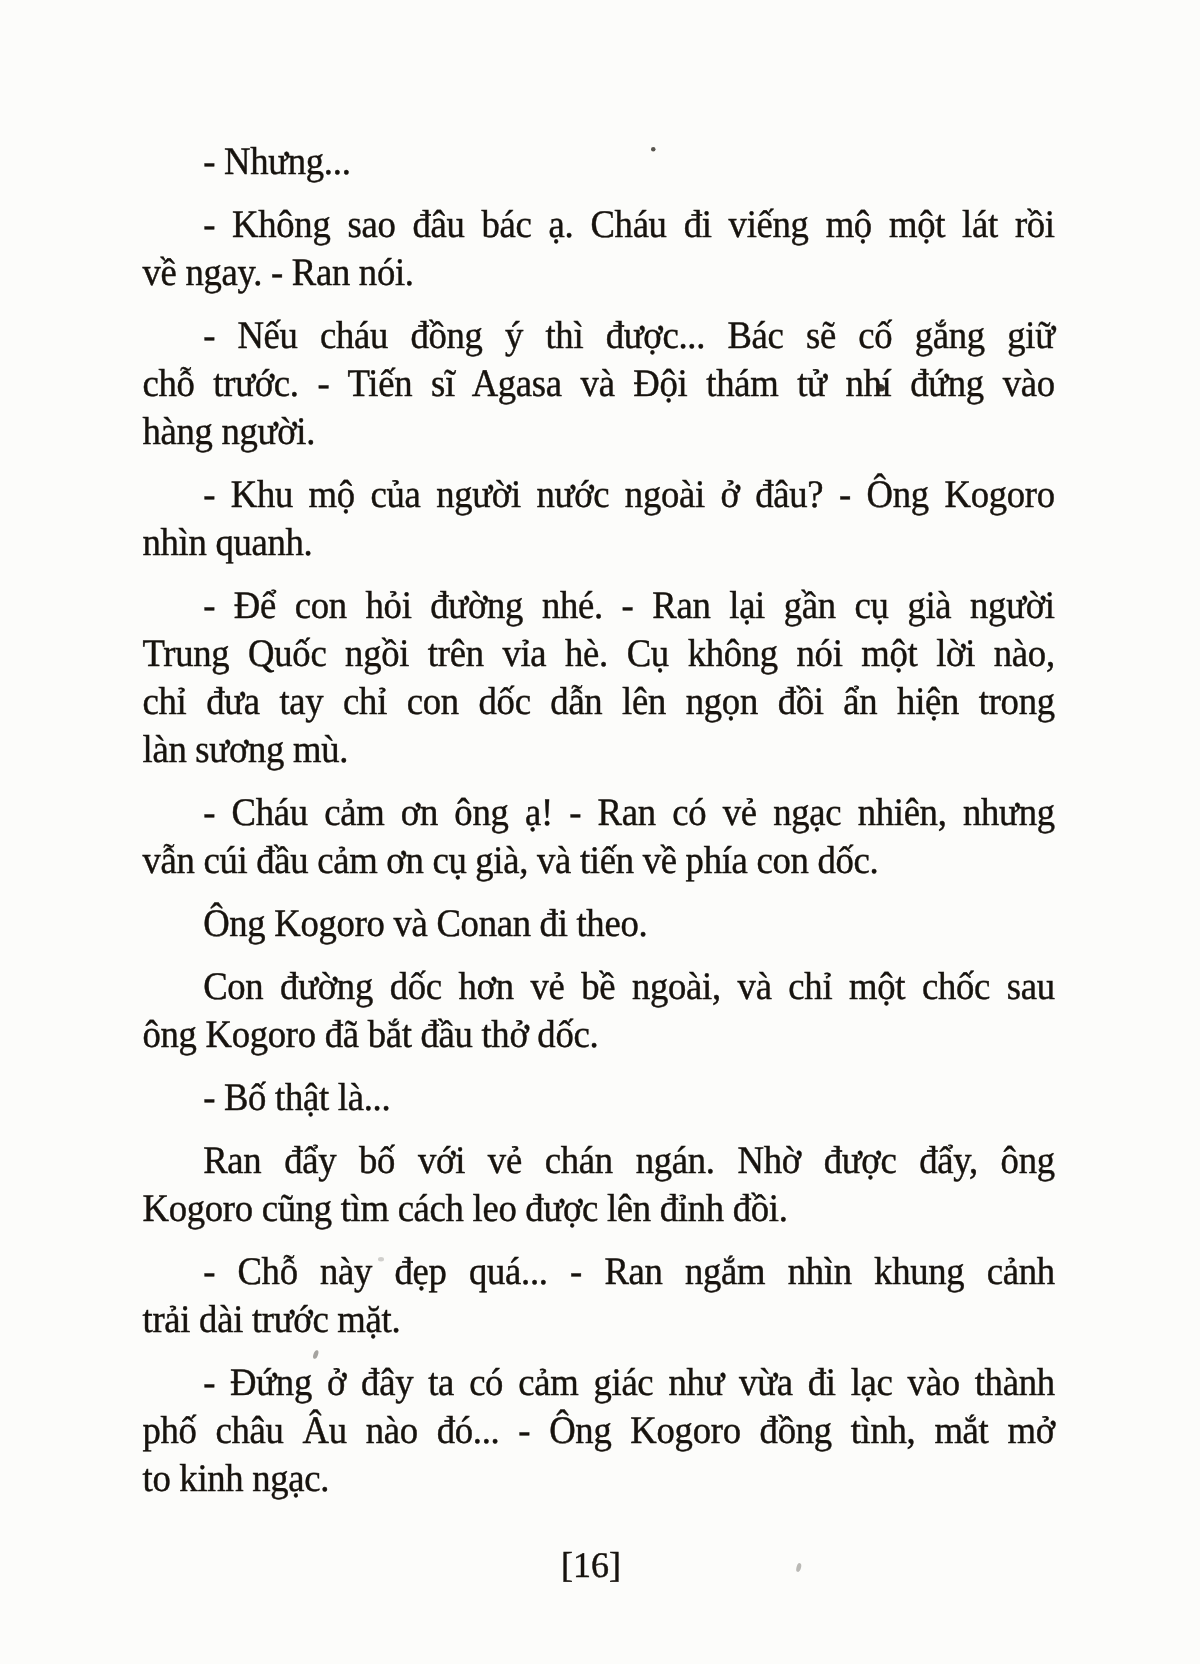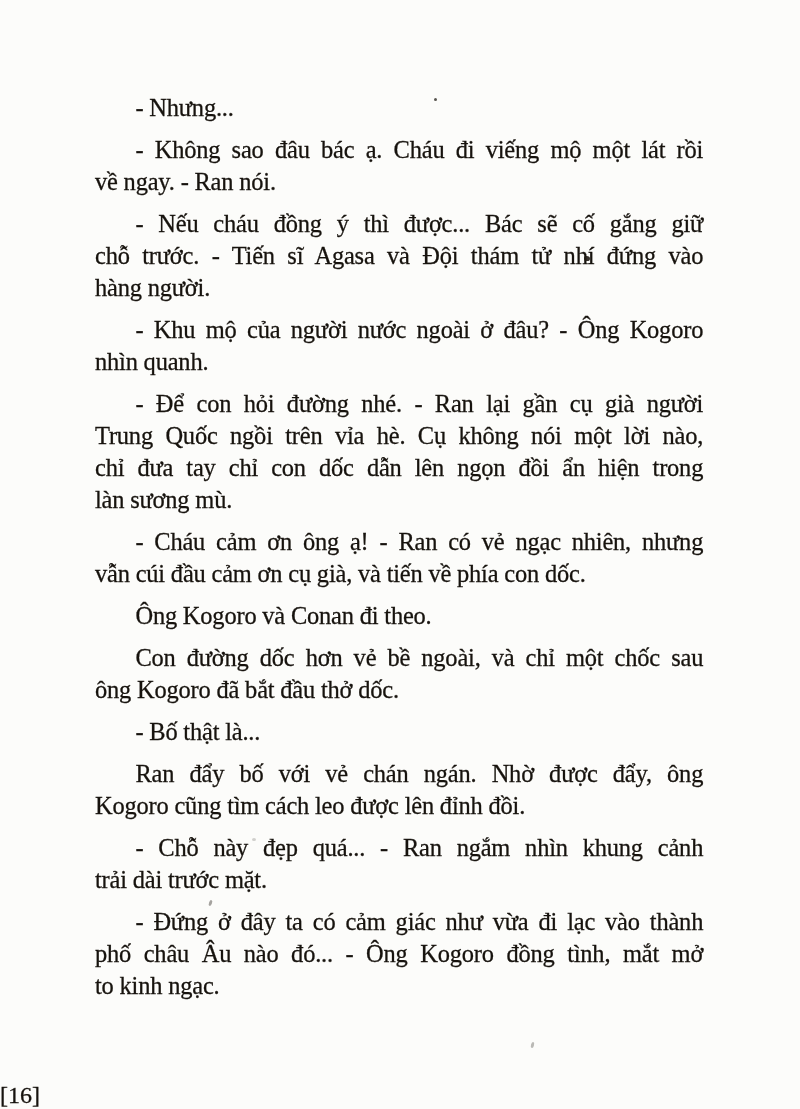--- a/index.html
+++ b/index.html
@@ -31,23 +31,24 @@
     letter-spacing: -0.2px;
     text-align: justify;
     text-align-last: justify;
     -webkit-text-stroke: 0.3px #17130e;
     white-space: normal;
   }
   .line.first { text-indent: 43px; }
   .line.last { text-align-last: left; }
   .page-number {
     position: absolute;
-    top: 1080px;
+    top: 1029px;
     left: 0;
     width: 788px;
+    text-align: center;
     font-size: 24px;
     line-height: 30px;
     -webkit-text-stroke: 0.3px #17130e;
   }
   .speck {
     position: absolute;
     background: #221d16;
     border-radius: 50%;
   }
 </style>

